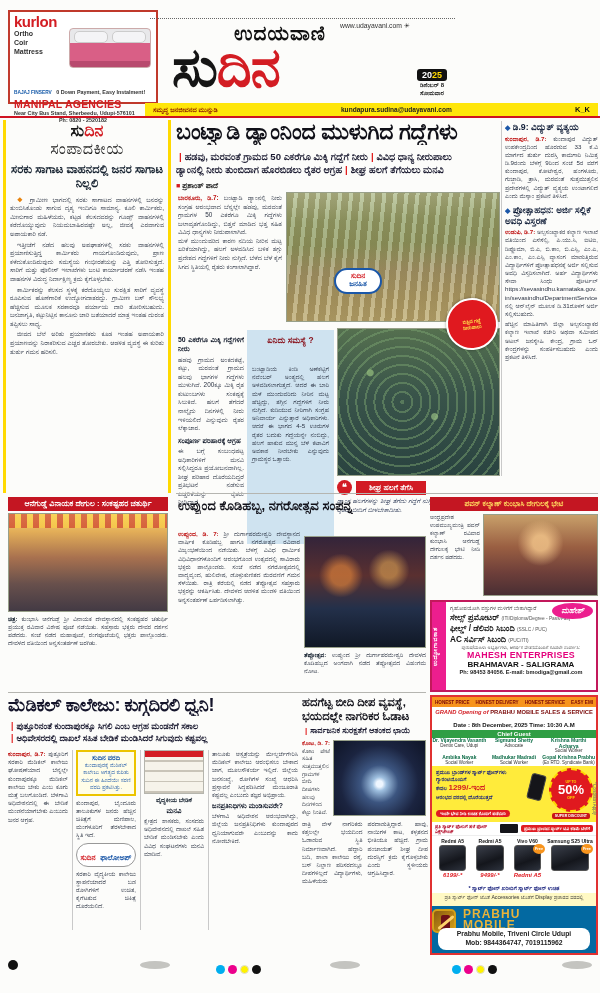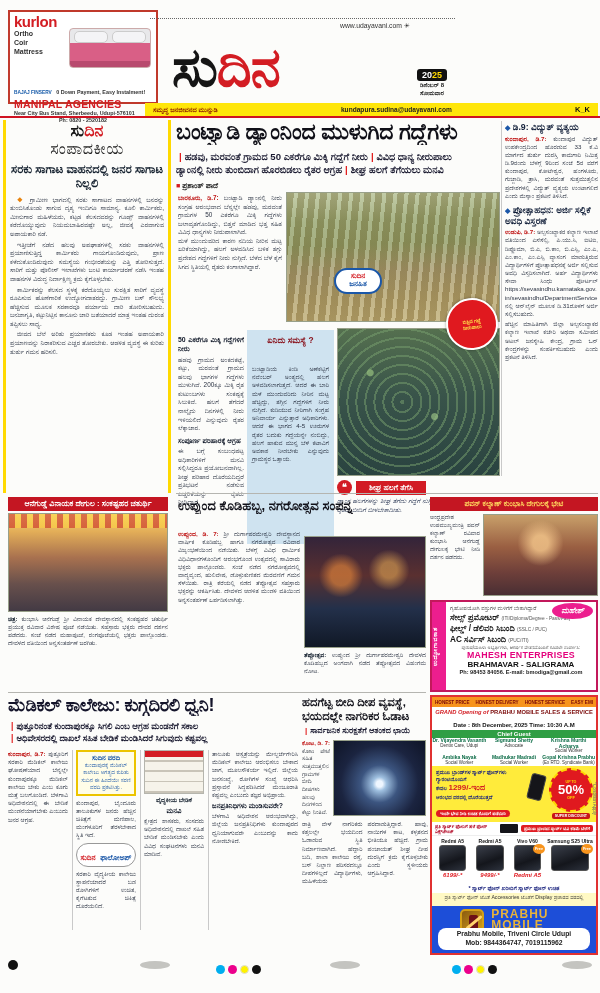--- a/index.html
+++ b/index.html
@@ -168,21 +168,21 @@
   .pr-ph { position:relative; text-align:center; }
   .pr-ph .nm { font-size:5px; font-weight:bold; color:#111; }
   .pr-ph .img { height:26px; margin:1px 4px; background:linear-gradient(160deg,#3a3f4a,#14161c 60%,#2c313c); border-radius:3px; border:1px solid #555; }
   .pr-ph .pr { font-size:6px; font-weight:bold; font-style:italic; color:#e01b22; }
   .freetag { position:absolute; top:6px; right:0px; background:#f7941d; color:#fff; font-size:3.8px; font-weight:bold;
              border-radius:50%; padding:3px 2px; }
   .freetag:empty { display:none; }
   .pr-ph .pr:empty { display:none; }
   .pr-note1 { color:#1a237e; font-weight:bold; font-size:5.5px; text-align:center; height:8px; }
   .pr-note2 { background:#fff9c4; color:#333; font-size:5.2px; text-align:center; height:13px; line-height:1.25; padding-top:1px; }
-  .pr-maroon { flex:1; background:#1d4ed8; position:relative; display:flex; justify-content:center; gap:7px; padding-top:3px; }
+  .pr-maroon { flex:1; background:#0369a1; position:relative; display:flex; gap:7px; padding-top:3px; }
   .plogo { width:24px; height:24px; border:2px solid #d4a017; border-radius:5px; background:linear-gradient(135deg,#8a5a10,#d4a017); position:relative; }
   .plogo .pbody { position:absolute; left:7px; top:4px; width:9px; height:15px; background:#6d1016; border-radius:2px; }
   .plogo .pw { position:absolute; left:2px; top:10px; width:20px; height:3px; background:#ffd36b; transform:rotate(-40deg); border-radius:2px; }
   .pr-brand { color:#e8b33a; font-weight:bold; font-size:12px; line-height:0.95; letter-spacing:1px; }
   .pr-ss { color:#e8b33a; font-size:5.2px; letter-spacing:2px; font-weight:bold; }
   .pr-addr { position:absolute; left:6px; right:6px; bottom:3px; background:#fff; border-radius:8px; text-align:center; padding:2px 0; }
   .pr-addr div { font-size:6.8px; font-weight:bold; color:#222; line-height:1.3; }
   .pr-cond { position:absolute; right:-1px; top:118px; transform:rotate(90deg); transform-origin:right top; font-size:4.5px; color:#666; }
 
   
@@ -208,20 +208,23 @@
       <span class="k-small">0 Down Payment, Easy Instalment!</span>
     </div>
     <div class="k-dealer">MANIPAL AGENCIES</div>
     <div class="k-small">Near City Bus Stand, Sherbeedu, Udupi-576101</div>
     <div class="k-small" style="text-align:center;">Ph: 0820 - 2520182</div>
   </div>
 
   <div class="abs dotline" style="left:150px;top:18px;width:305px;"></div>
   <div class="abs" style="left:340px;top:22px;font-size:6.8px;color:#333;">
     <span>www.udayavani.com</span> <span>☀</span>
+  </div>
+  <div class="abs paper-title" style="left:165px;top:22px;width:230px;text-align:center;">
+    <span>ಉದಯವಾಣಿ</span>
   </div>
   <div class="abs sudina-big" style="left:172px;top:40px;">
     <span class="b">ಸು</span><span class="r">ದಿನ</span>
   </div>
   <div class="abs" style="left:404px;top:64px;width:56px;text-align:center;">
     <div class="yearpill"><span>20</span><span class="y2">25</span></div>
     <div class="datetxt">ಡಿಸೆಂಬರ್ 8</div>
     <div class="datetxt">ಸೋಮವಾರ</div>
   </div>
 

